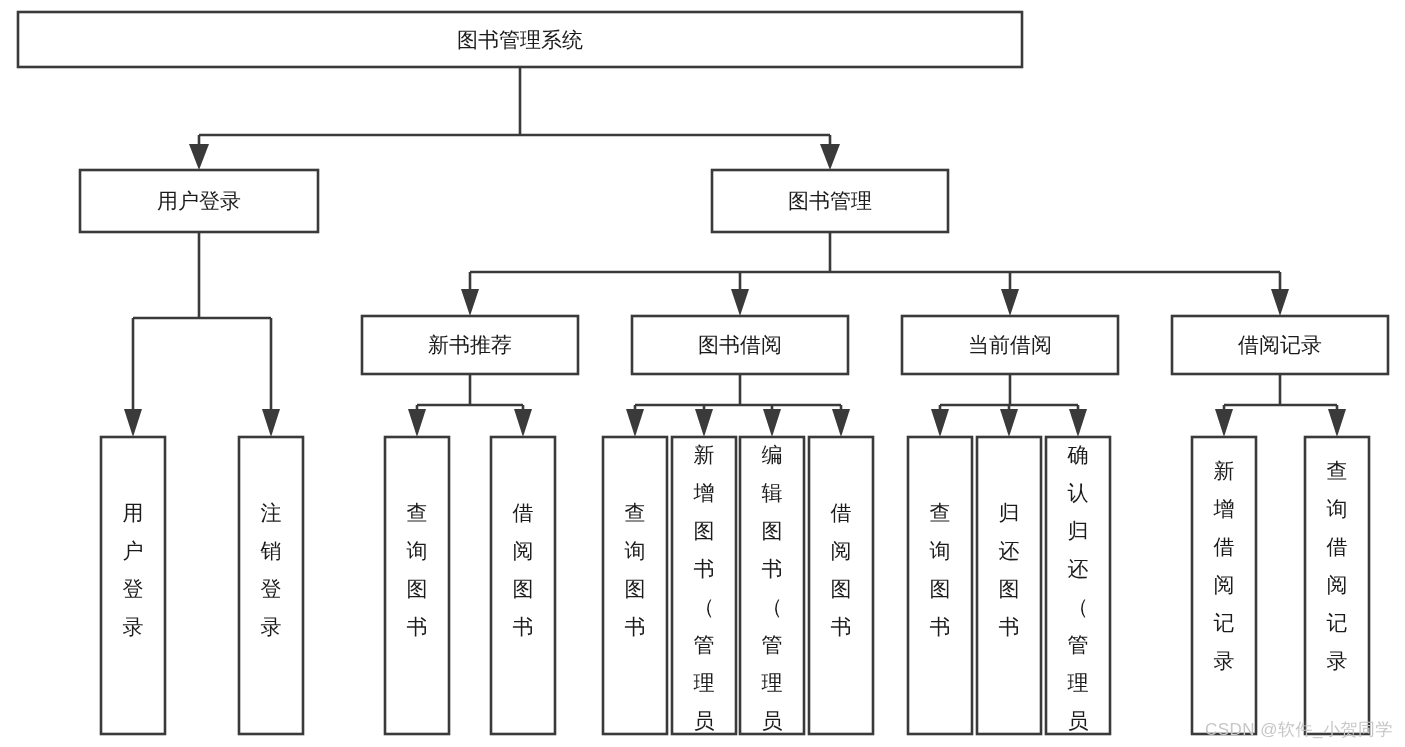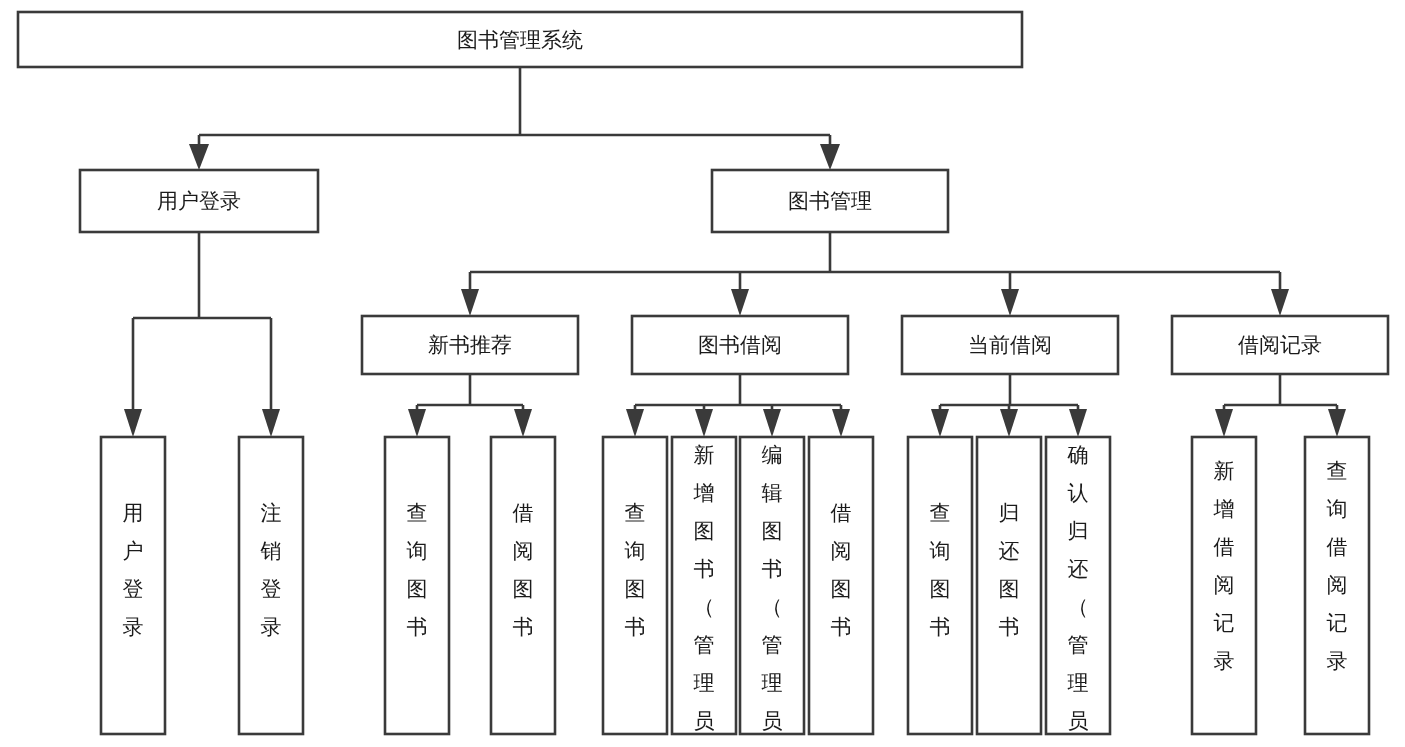--- a/index.html
+++ b/index.html
@@ -235,13 +235,14 @@
       <rect class="node-box" x="1192" y="437" width="64" height="297"></rect>
       <text class="node-label-v" x="1224" y="478"><tspan x="1224" y="478">新</tspan><tspan x="1224" y="516">增</tspan><tspan x="1224" y="554">借</tspan><tspan x="1224" y="592">阅</tspan><tspan x="1224" y="630">记</tspan><tspan x="1224" y="668">录</tspan></text>
     </g>
     <g>
       <rect class="node-box" x="1305" y="437" width="64" height="297"></rect>
       <text class="node-label-v" x="1337" y="478"><tspan x="1337" y="478">查</tspan><tspan x="1337" y="516">询</tspan><tspan x="1337" y="554">借</tspan><tspan x="1337" y="592">阅</tspan><tspan x="1337" y="630">记</tspan><tspan x="1337" y="668">录</tspan></text>
     </g>
 
   </svg>
 
+  <div class="watermark">CSDN @软件_小贺同学</div>
 </div>
 
 </body></html>

